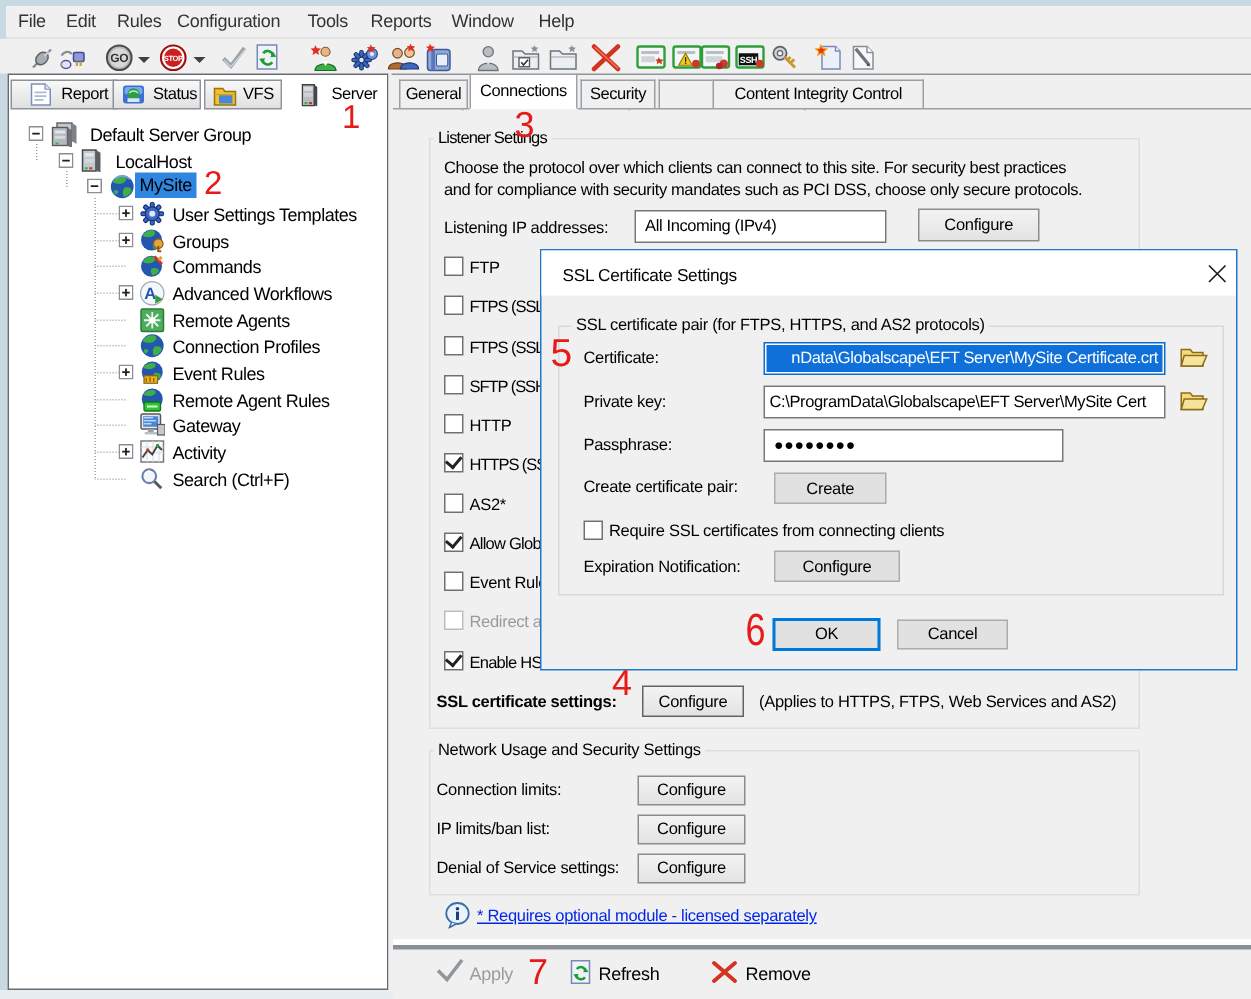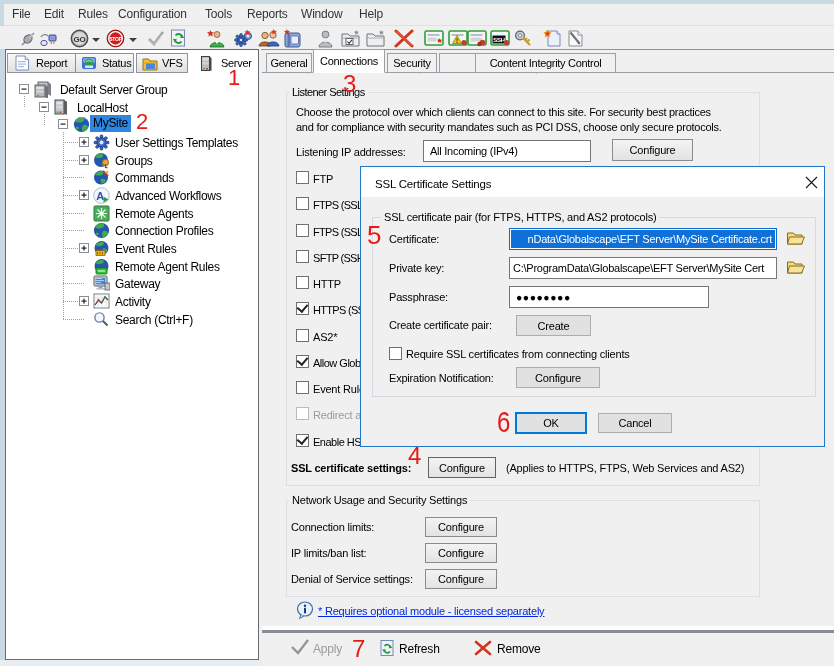--- a/index.html
+++ b/index.html
@@ -196,21 +196,21 @@
   <svg class="abs" style="left:566px;top:3px;" width="19" height="19" viewBox="0 0 19 19">
     <path d="M3 2 h9 l4 4 v11 h-13 Z" fill="#f6f8fa" stroke="#888e94" stroke-width="1"></path>
     <path d="M12 2 v4 h4" fill="#fff" stroke="#888e94" stroke-width="1"></path>
     <path d="M4.5 3.5 L13.5 14.5" stroke="#6e747a" stroke-width="2.2"></path>
     <path d="M12.6 13.2 l1.8 2.2 l-2.6-0.8 Z" fill="#444"></path>
   </svg>
 </div>
 
 <div class="abs" id="leftpanel" style="left:5px;top:49px;width:254px;height:611px;background:#fff;border:1px solid #666b70;overflow:hidden;">
 
-  <div class="abs" style="left:1px;top:3px;width:71px;height:20px;background:linear-gradient(#f8f8f8,#e0e0e0);border:1px solid #8e9399;display:flex;align-items:center;">
+  <div class="abs" style="left:1px;top:3px;width:71px;height:20px;background:linear-gradient(#f8f8f8,#e0e0e0);border:1px solid #8e9399;display:flex;align-items:center;justify-content:center;">
     <svg style="margin-left:7px;" width="15" height="16" viewBox="0 0 15 16">
         <path d="M1 1 h9 l3.5 3.5 V15 H1 Z" fill="#fff" stroke="#7d8ebe" stroke-width="1"></path>
         <path d="M10 1 v3.5 h3.5" fill="#dce6f4" stroke="#7d8ebe" stroke-width="0.8"></path>
         <rect x="3" y="6" width="8" height="1.2" fill="#a8bcd8"></rect>
         <rect x="3" y="8.5" width="8" height="1.2" fill="#a8bcd8"></rect>
         <rect x="3" y="11" width="6" height="1.2" fill="#a8bcd8"></rect>
       </svg>
     <span style="margin-left:6px;font-size:11px;letter-spacing:-0.3px;">Report</span>
   </div>
   <div class="abs" style="left:69px;top:3px;width:59px;height:20px;background:linear-gradient(#f8f8f8,#e0e0e0);border:1px solid #8e9399;display:flex;align-items:center;">

